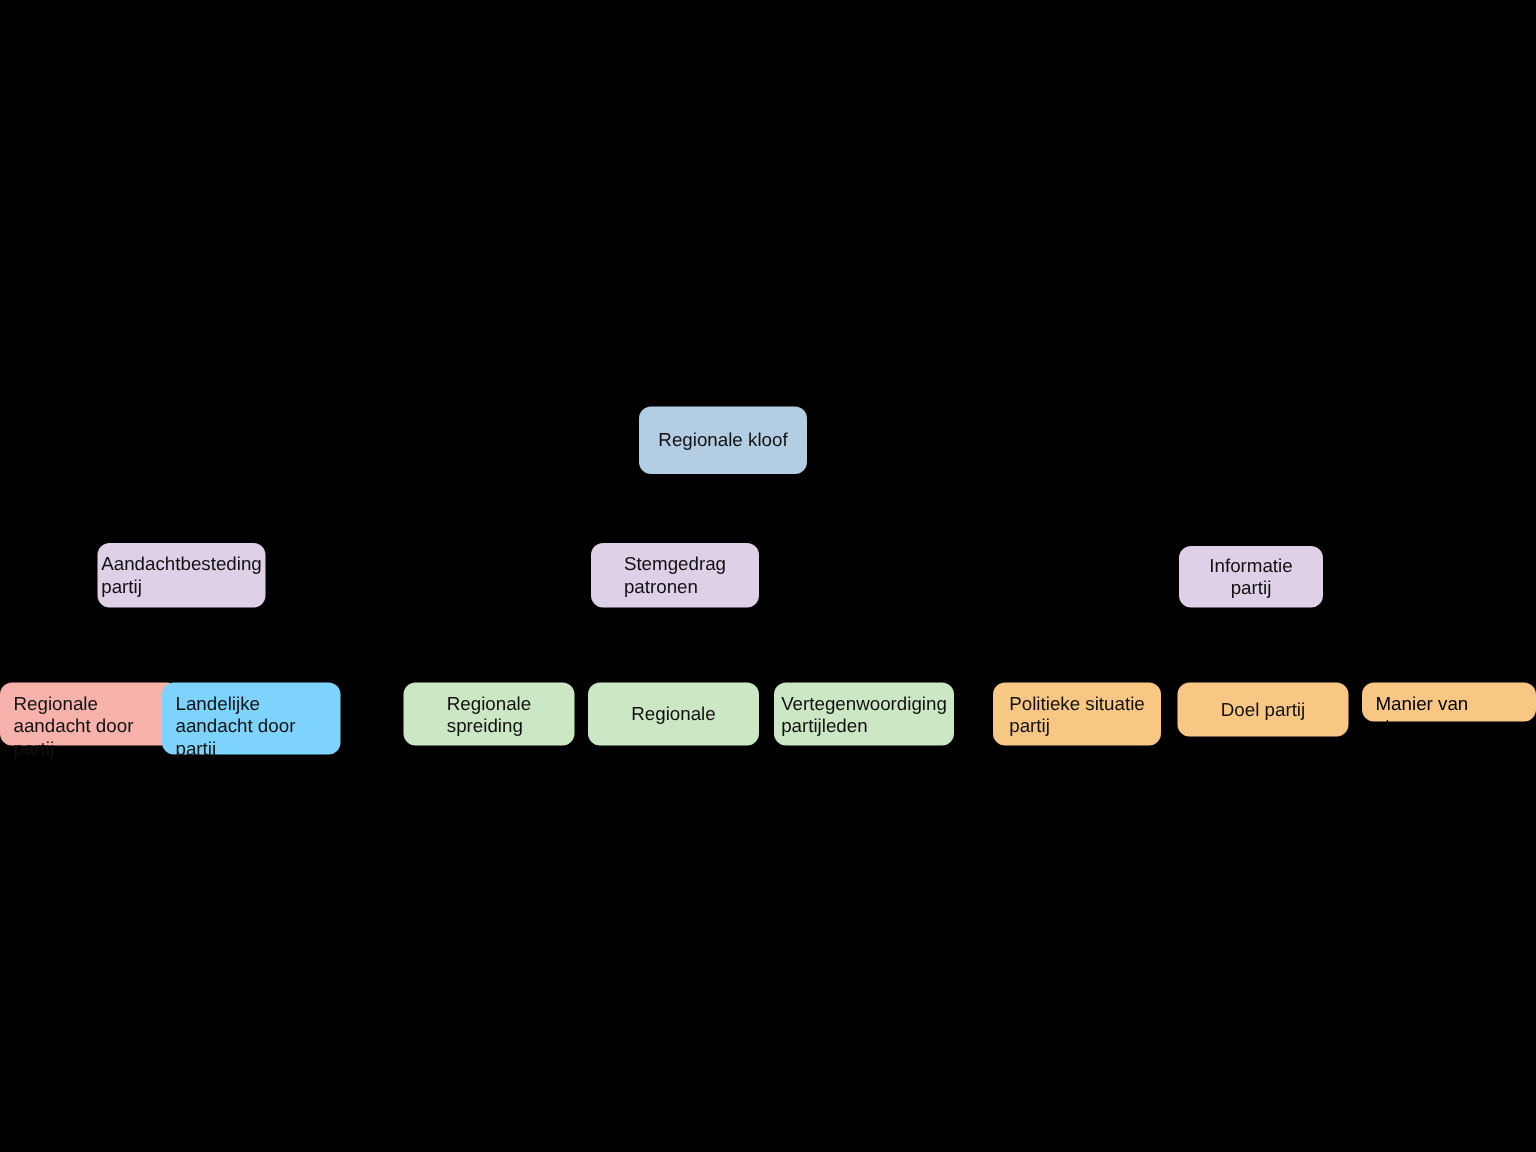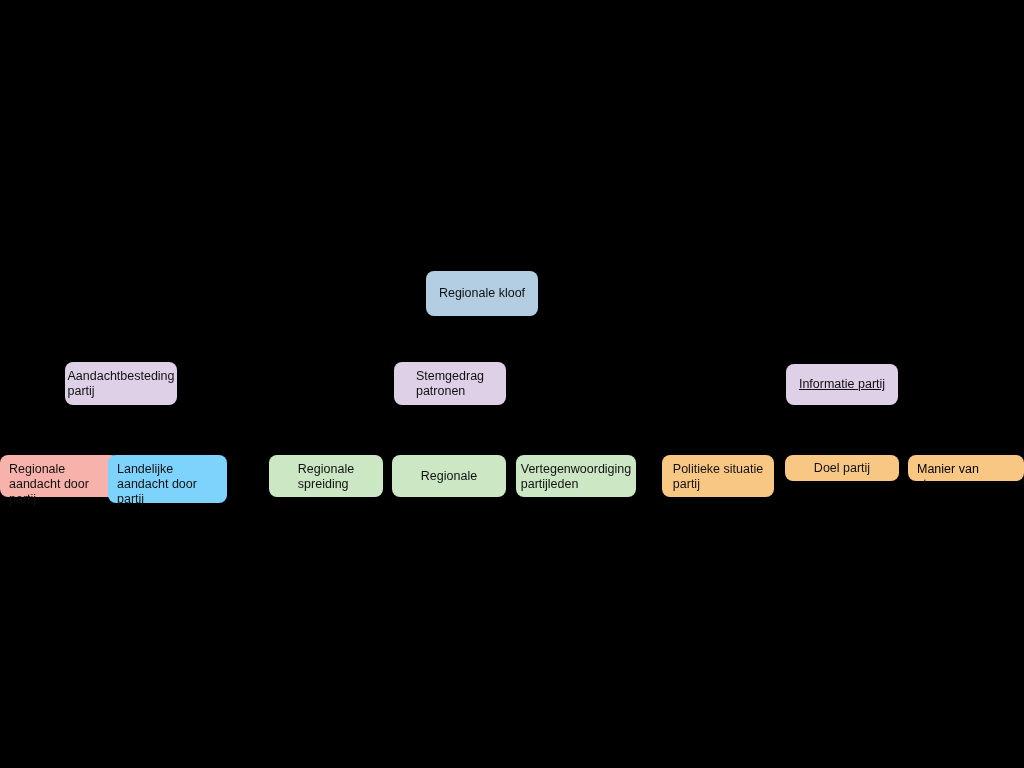--- a/index.html
+++ b/index.html
@@ -43,28 +43,28 @@
 </style>
 </head>
 <body>
 
 <div id="canvas" style="background: rgb(0, 0, 0);">
     <div class="node align-center" style="left: 426px; top: 271px; width: 112px; height: 45px; background: rgb(179, 205, 227); color: rgb(17, 17, 17); justify-content: center;"><span class="txt">Regionale kloof</span></div>
     <div class="node align-left" style="left: 65px; top: 362px; width: 112px; height: 43px; background: rgb(222, 208, 230); color: rgb(17, 17, 17);"><span class="txt">Aandachtbesteding
 partij</span></div>
     <div class="node align-left" style="left: 394px; top: 362px; width: 112px; height: 43px; background: rgb(222, 208, 230); color: rgb(17, 17, 17);"><span class="txt">Stemgedrag
 patronen</span></div>
-    <div class="node align-center" style="left: 786px; top: 364px; width: 112px; height: 41px; background: rgb(222, 208, 230); color: rgb(17, 17, 17); text-decoration: underline;"><span class="txt">Informatie partij</span></div>
+    <div class="node align-center" style="left: 786px; top: 364px; width: 96px; height: 41px; background: rgb(222, 208, 230); color: rgb(17, 17, 17);"><span class="txt">Informatie partij</span></div>
     <div class="node align-left" style="left: 0px; top: 455px; width: 119px; height: 42px; background: rgb(247, 178, 171); color: rgb(17, 17, 17);"><span class="txt">Regionale
 aandacht door partij</span></div>
     <div class="node align-left" style="left: 108px; top: 455px; width: 119px; height: 48px; background: #7dd3fc; color: rgb(17, 17, 17);"><span class="txt">Landelijke
 aandacht door partij</span></div>
     <div class="node align-left" style="left: 269px; top: 455px; width: 114px; height: 42px; background: rgb(204, 231, 196); color: rgb(17, 17, 17);"><span class="txt">Regionale
 spreiding</span></div>
     <div class="node align-center" style="left: 392px; top: 455px; width: 114px; height: 42px; background: rgb(204, 231, 196); color: rgb(17, 17, 17);"><span class="txt">Regionale</span></div>
     <div class="node align-left" style="left: 516px; top: 455px; width: 120px; height: 42px; background: rgb(204, 231, 196); color: rgb(17, 17, 17);"><span class="txt">Vertegenwoordiging
 partijleden</span></div>
     <div class="node align-left" style="left: 662px; top: 455px; width: 112px; height: 42px; background: rgb(249, 199, 132); color: rgb(17, 17, 17);"><span class="txt">Politieke situatie
 partij</span></div>
-    <div class="node align-center" style="left: 785px; top: 455px; width: 114px; height: 26px; background: rgb(249, 199, 132); color: rgb(17, 17, 17);"><span class="txt">Doel partij</span></div>
+    <div class="node align-center" style="left: 785px; top: 455px; width: 114px; height: 36px; background: rgb(249, 199, 132); color: rgb(17, 17, 17);"><span class="txt">Doel partij</span></div>
     <div class="node align-left" style="left: 908px; top: 455px; width: 116px; height: 26px; background: rgb(249, 199, 132); color: #000000;"><span class="txt">Manier van streven
 van de partij</span></div>
   </div>
 
 </body></html>

